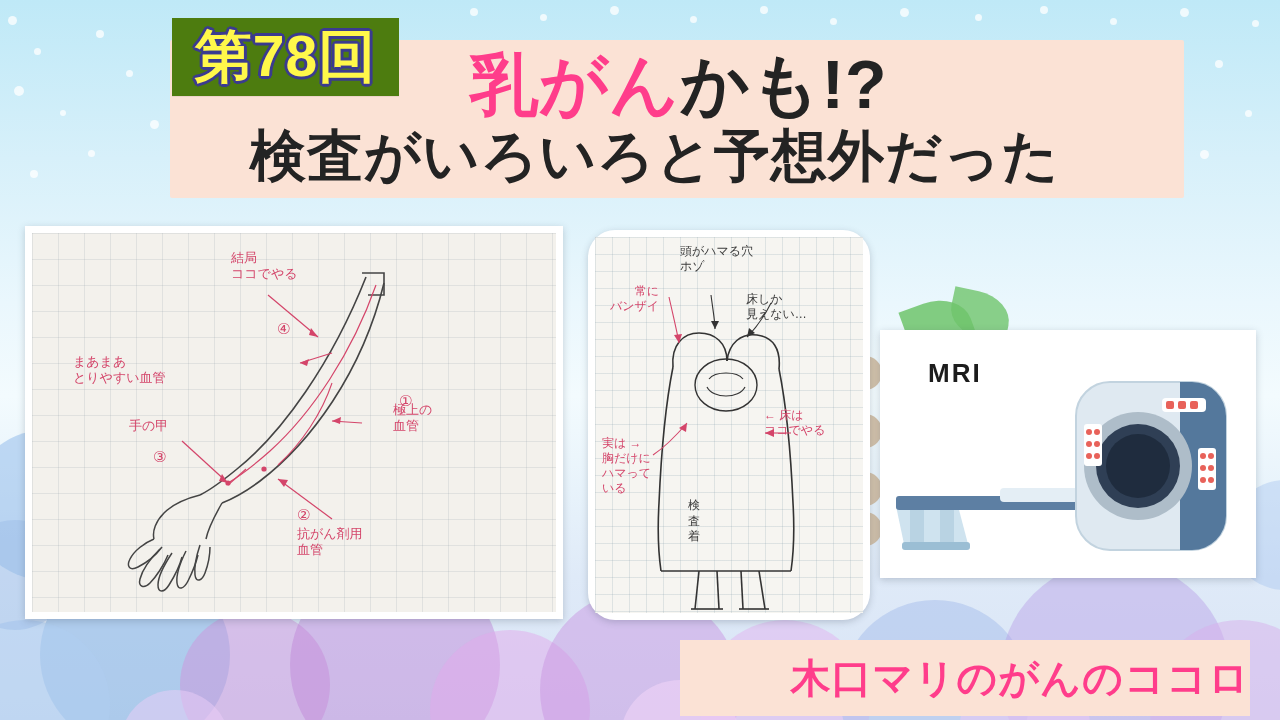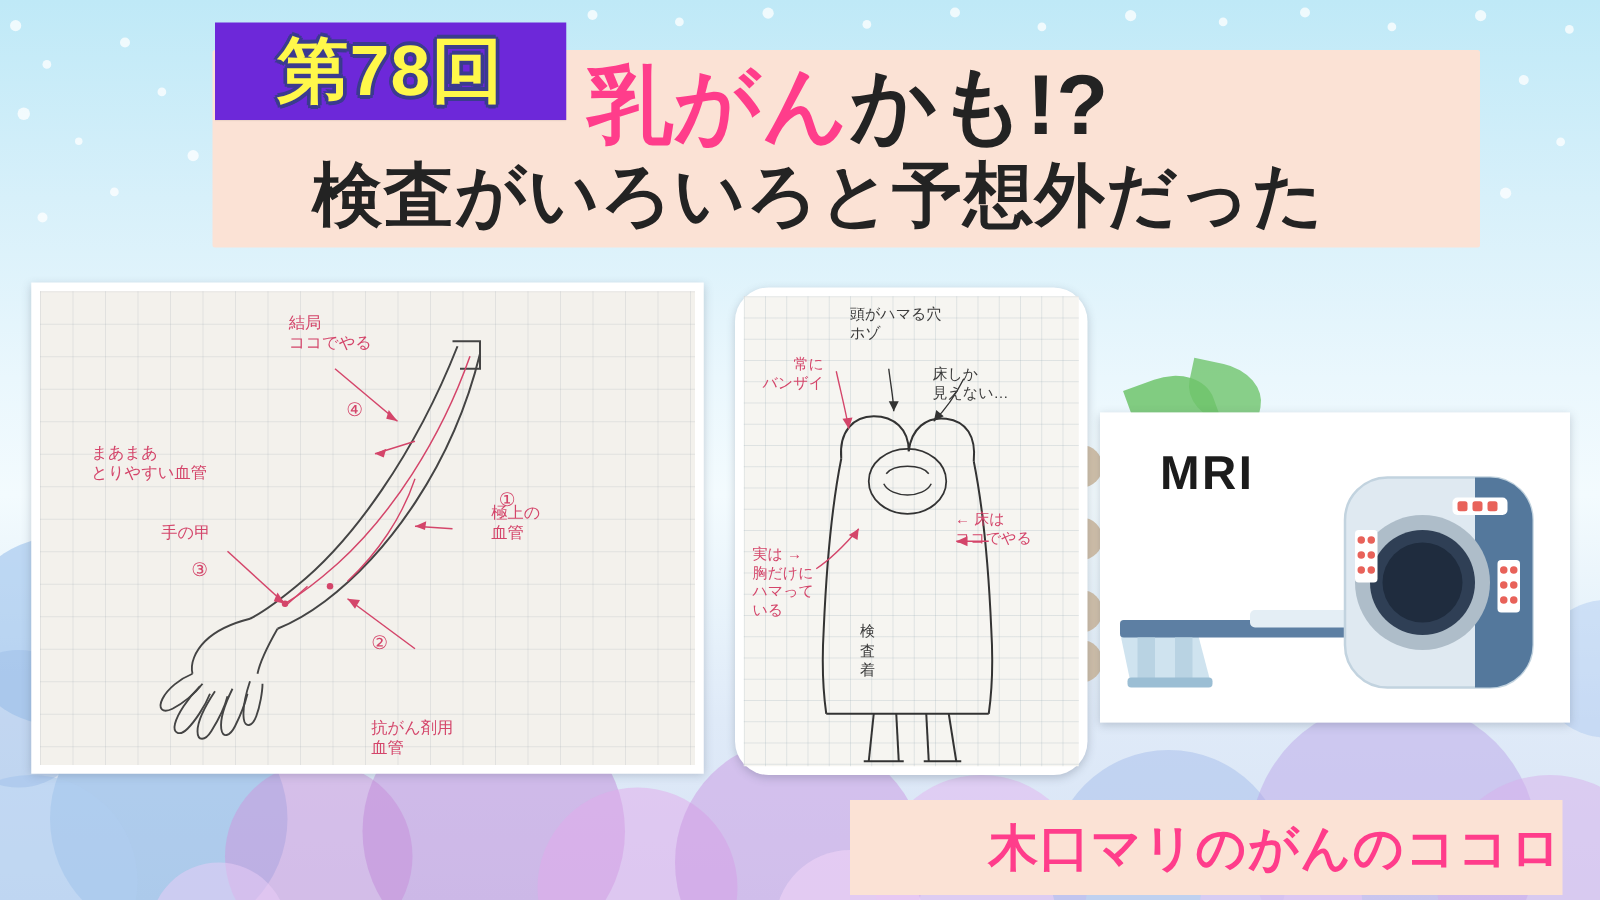--- a/index.html
+++ b/index.html
@@ -12,22 +12,22 @@
 
   
   .bg-layer{position:absolute;inset:0;overflow:hidden;}
   .bubble{position:absolute;border-radius:50%;}
 
   .topdots{position:absolute;top:0;left:0;width:100%;height:190px;}
   .topdot{position:absolute;border-radius:50%;background:rgba(255,255,255,.75);}
 
   
   .episode-badge{
-    position:absolute;left:172px;top:18px;width:281px;height:78px;
-    background:#6d28d9;display:flex;align-items:center;justify-content:center;
+    position:absolute;left:172px;top:18px;width:227px;height:78px;
+    background:#4d7c0f;display:flex;align-items:center;justify-content:center;
     box-shadow:0 1px 0 rgba(0,0,0,.06);
   }
   .episode-badge span{
     font-size:57px;font-weight:bold;color:#fff84a;letter-spacing:1px;
     text-shadow:
       -2px -2px 0 #3b3b8f, 2px -2px 0 #3b3b8f, -2px 2px 0 #3b3b8f, 2px 2px 0 #3b3b8f,
       0 -3px 0 #3b3b8f, 0 3px 0 #3b3b8f, -3px 0 0 #3b3b8f, 3px 0 0 #3b3b8f;
   }
 
   .title-plate{
@@ -62,21 +62,21 @@
       linear-gradient(to bottom, rgba(150,170,180,.25) 1px, transparent 1px);
     background-size:17px 17px;
     background-color:#f6f5f1;
   }
 
   .hw{position:absolute;color:#d4456a;font-size:13px;line-height:1.25;white-space:pre;}
   .hw.blk{color:#3a3a3a;}
 
   
   .mri-label{
-    position:absolute;left:48px;top:28px;font-size:38px;font-weight:bold;color:#1c1c1c;
+    position:absolute;left:48px;top:28px;font-size:26px;font-weight:bold;color:#1c1c1c;
     letter-spacing:2px;
   }
 
   
   .footer-plate{
     position:absolute;left:680px;top:640px;width:570px;height:76px;background:#fbe2d5;
     display:flex;align-items:center;justify-content:flex-end;
   }
   .footer-plate span{
     font-size:40px;font-weight:bold;color:#ff3d8b;letter-spacing:1px;white-space:nowrap;
@@ -188,21 +188,21 @@
     <circle cx="232" cy="236" r="2.6" fill="#d4456a"></circle>
   </svg>
 
   <div class="hw" style="left:206px;top:24px;">結局
 ココでやる</div>
   <div class="hw" style="left:48px;top:128px;">まあまあ
 とりやすい血管</div>
   <div class="hw" style="left:104px;top:192px;">手の甲</div>
   <div class="hw" style="left:368px;top:176px;">極上の
 血管</div>
-  <div class="hw" style="left:272px;top:300px;margin-top:48px;">抗がん剤用
+  <div class="hw" style="left:272px;top:300px;">抗がん剤用
 血管</div>
 
   <div class="hw" style="left:374px;top:166px;font-size:15px;">①</div>
   <div class="hw" style="left:272px;top:280px;font-size:15px;">②</div>
   <div class="hw" style="left:128px;top:222px;font-size:15px;">③</div>
   <div class="hw" style="left:252px;top:94px;font-size:15px;">④</div>
 </div>
 
 <div class="card card-mid">
   <div class="notepaper fine"></div>

